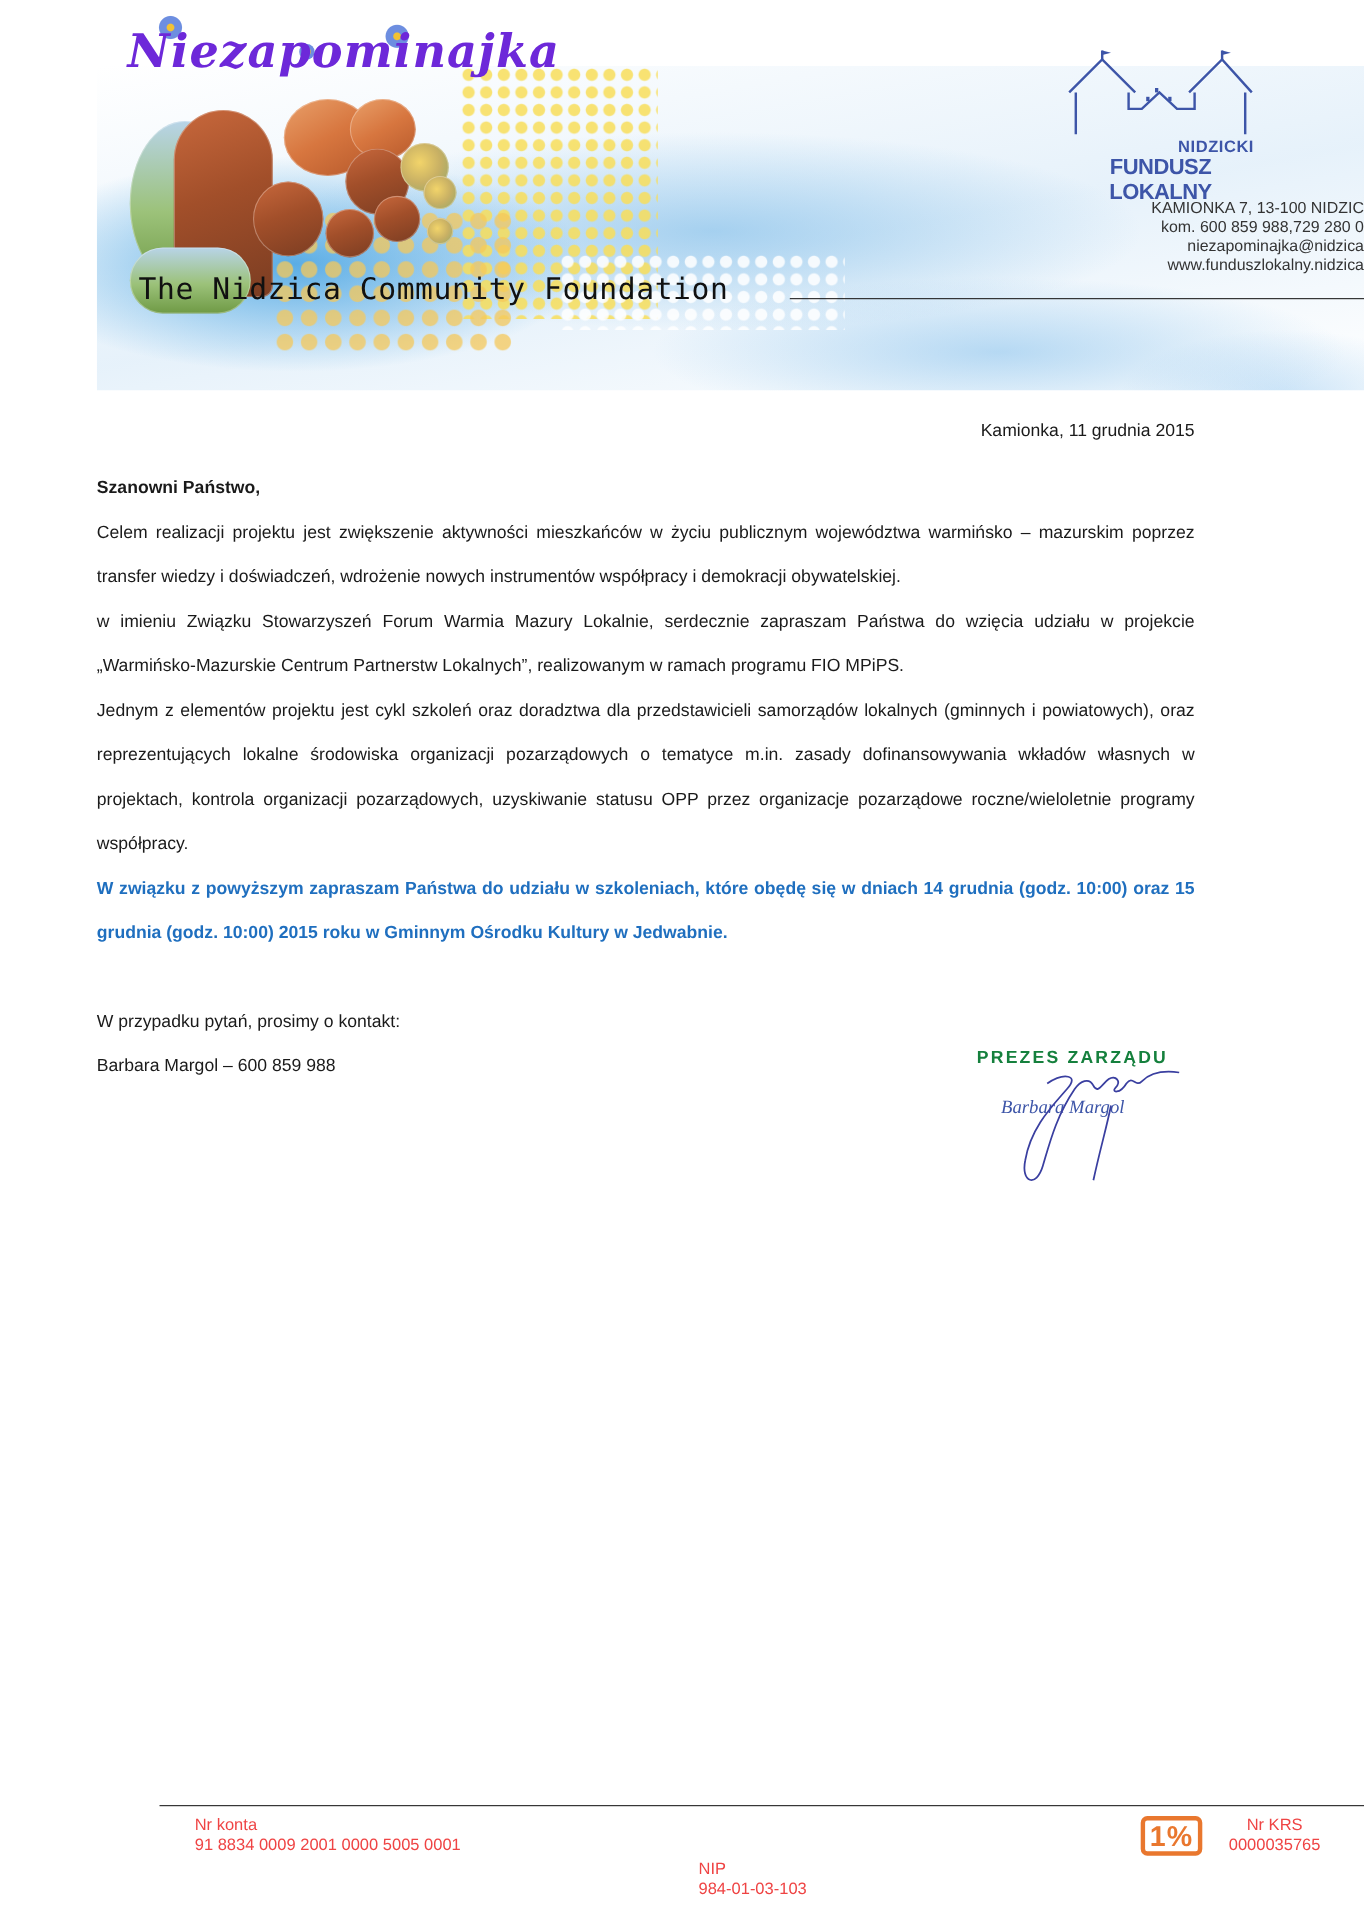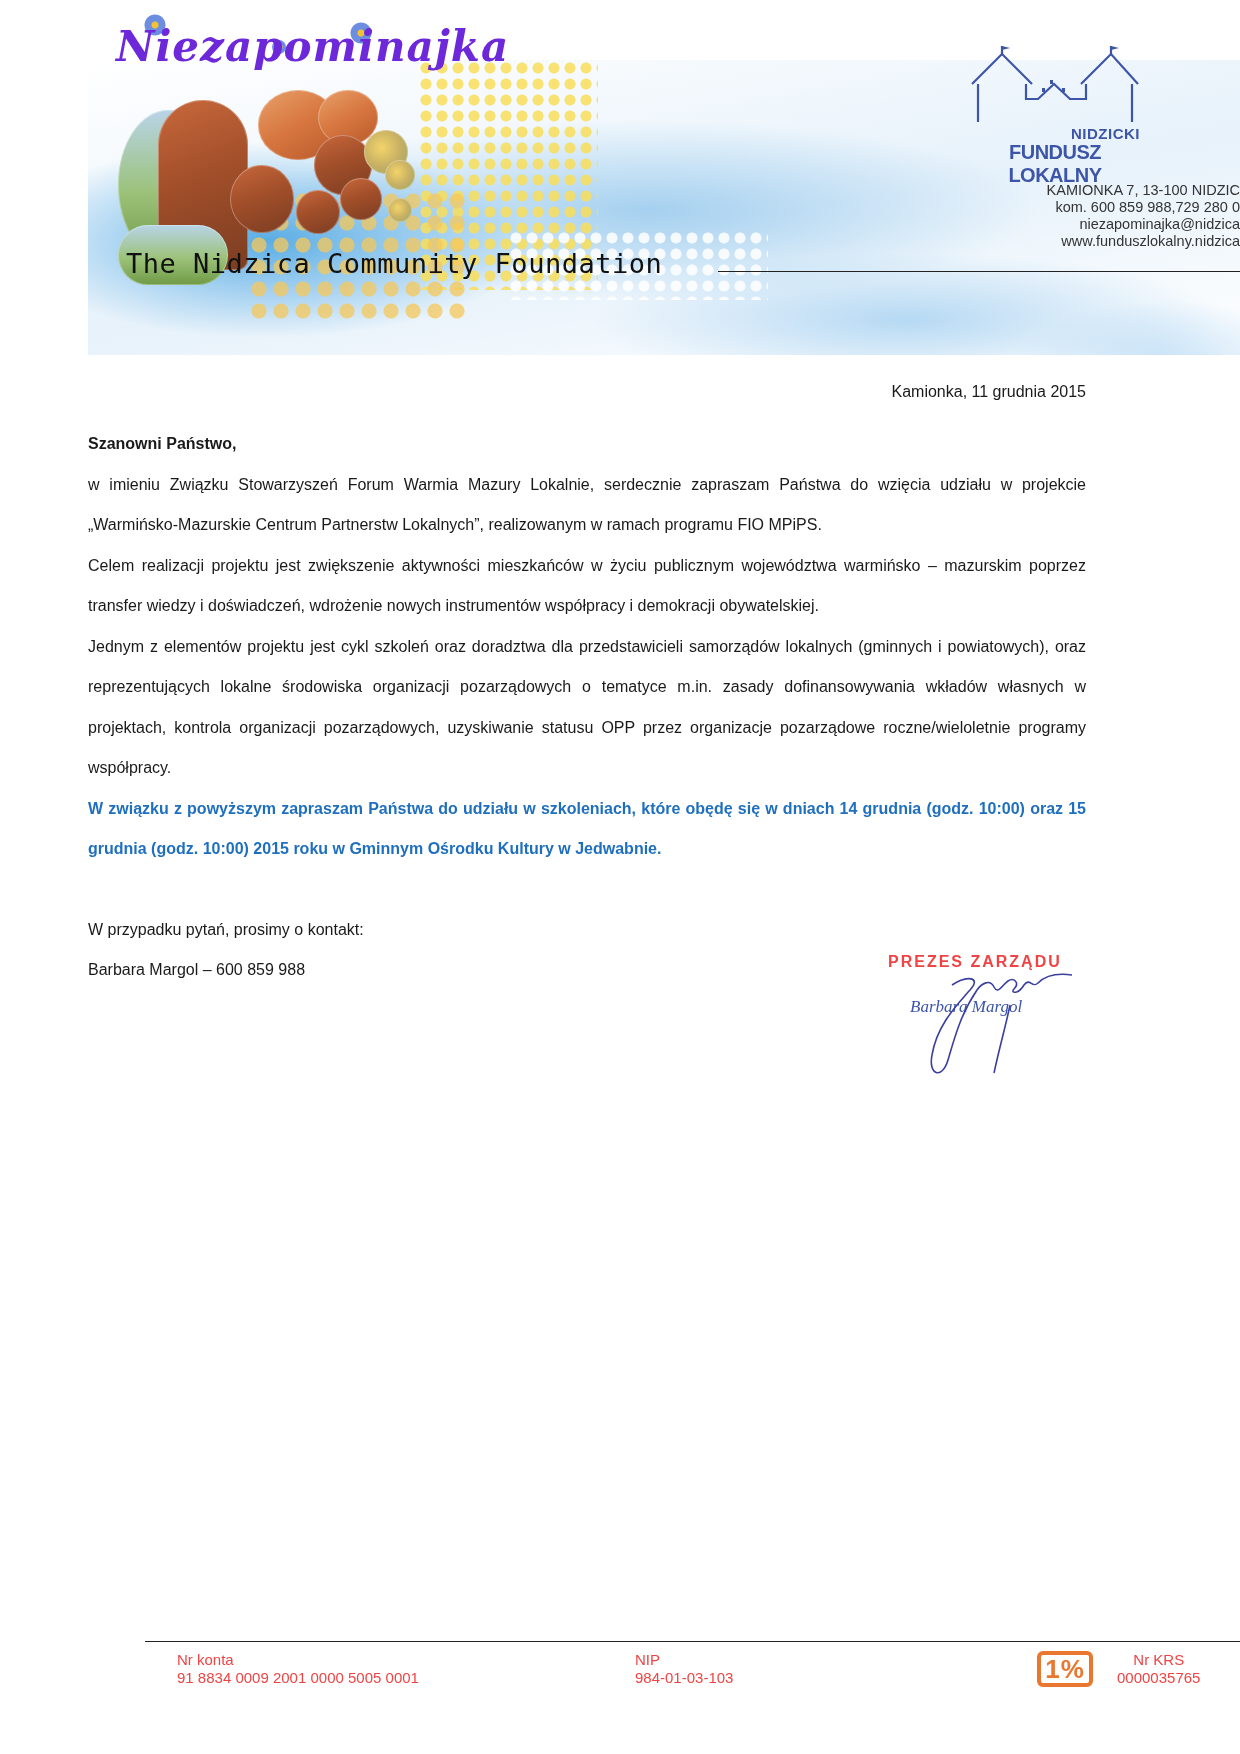--- a/index.html
+++ b/index.html
@@ -86,21 +86,21 @@
   .letter-body p { margin: 0; text-align: justify; }
   .salutation { font-weight: bold; }
   .highlight { color: #1f6fbf; font-weight: bold; }
   .gap { height: 40px; }
   
   .signature {
     position: absolute; left: 882px; top: 945px; width: 220px; height: 140px;
   }
   .sig-title {
     position: absolute; left: 6px; top: 8px; font-size: 16px; font-weight: bold;
-    color: #ef4444; letter-spacing: 2px;
+    color: #15803d; letter-spacing: 2px;
   }
   .sig-name {
     position: absolute; left: 28px; top: 52px; font-family: "Liberation Serif", serif;
     font-style: italic; font-size: 17px; color: #3d55a8;
   }
   
   .footer-rule {
     position: absolute; left: 145px; top: 1641px; width: 1095px; height: 1px; background: #222;
   }
   .footer-block {
@@ -171,22 +171,22 @@
     <div>kom. 600 859 988,729 280 0</div>
     <div>niezapominajka@nidzica</div>
     <div>www.funduszlokalny.nidzica</div>
   </div>
 </header>
 
 <div class="letter-date">Kamionka, 11 grudnia 2015</div>
 
 <main class="letter-body">
   <p class="salutation">Szanowni Państwo,</p>
+  <p>Celem realizacji projektu jest zwiększenie aktywności mieszkańców w życiu publicznym województwa warmińsko – mazurskim poprzez transfer wiedzy i doświadczeń, wdrożenie nowych instrumentów współpracy i demokracji obywatelskiej.</p>
   <p>w imieniu Związku Stowarzyszeń Forum Warmia Mazury Lokalnie, serdecznie zapraszam Państwa do wzięcia udziału w projekcie „Warmińsko-Mazurskie Centrum Partnerstw Lokalnych”,  realizowanym w ramach programu FIO MPiPS.</p>
-  <p>Celem realizacji projektu jest zwiększenie aktywności mieszkańców w życiu publicznym województwa warmińsko – mazurskim poprzez transfer wiedzy i doświadczeń, wdrożenie nowych instrumentów współpracy i demokracji obywatelskiej.</p>
   <p>Jednym z elementów projektu jest cykl szkoleń oraz doradztwa dla przedstawicieli samorządów lokalnych (gminnych i powiatowych), oraz reprezentujących lokalne środowiska organizacji pozarządowych o tematyce m.in. zasady dofinansowywania wkładów własnych w projektach, kontrola organizacji pozarządowych, uzyskiwanie statusu OPP przez organizacje pozarządowe roczne/wieloletnie programy współpracy.</p>
   <p class="highlight">W związku z powyższym  zapraszam Państwa do udziału w szkoleniach, które obędę się w dniach 14 grudnia (godz. 10:00) oraz 15 grudnia (godz. 10:00) 2015 roku w Gminnym Ośrodku Kultury w Jedwabnie.</p>
   <div class="gap"></div>
   <p>W przypadku pytań, prosimy o kontakt:</p>
   <p>Barbara Margol – 600 859 988</p>
 </main>
 
 <div class="signature">
   <div class="sig-title">PREZES ZARZĄDU</div>
   <div class="sig-name">Barbara Margol</div>
@@ -194,21 +194,21 @@
     <path d="M70,40 C85,30 100,32 88,45 C75,60 55,80 50,110 C46,130 60,135 66,115 C72,95 78,70 95,45 C100,38 108,34 112,42 C116,50 120,40 126,36 C132,32 138,38 132,44 C128,48 136,50 142,40 C148,32 150,44 156,38 C164,30 176,28 190,30" fill="none" stroke="#3a3fa0" stroke-width="1.6"></path>
     <path d="M128,60 C124,80 118,100 112,128" fill="none" stroke="#3a3fa0" stroke-width="1.6"></path>
   </svg>
 </div>
 
 <div class="footer-rule"></div>
 <div class="footer-block" style="left:177px;">
   <div>Nr konta</div>
   <div>91 8834 0009 2001 0000 5005 0001</div>
 </div>
-<div class="footer-block" style="left:635px;">
+<div class="footer-block" style="left:635px;margin-top:40px;">
   <div>NIP</div>
   <div>984-01-03-103</div>
 </div>
 <div class="one-percent">1%</div>
 <div class="footer-block" style="left:1117px;text-align:center;">
   <div>Nr KRS</div>
   <div>0000035765</div>
 </div>
 
 </body></html>

